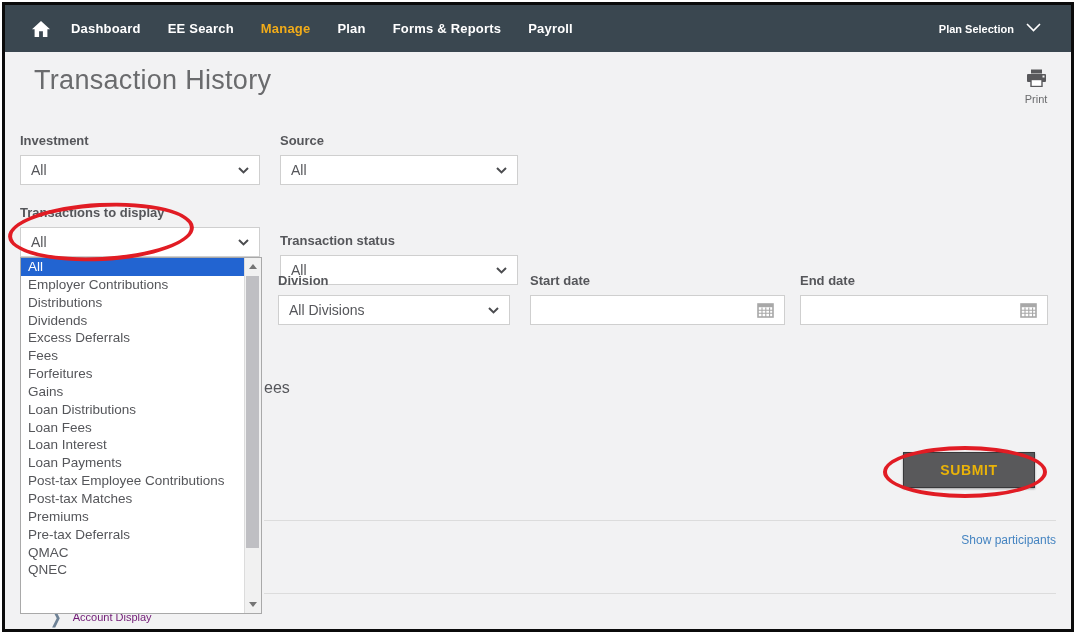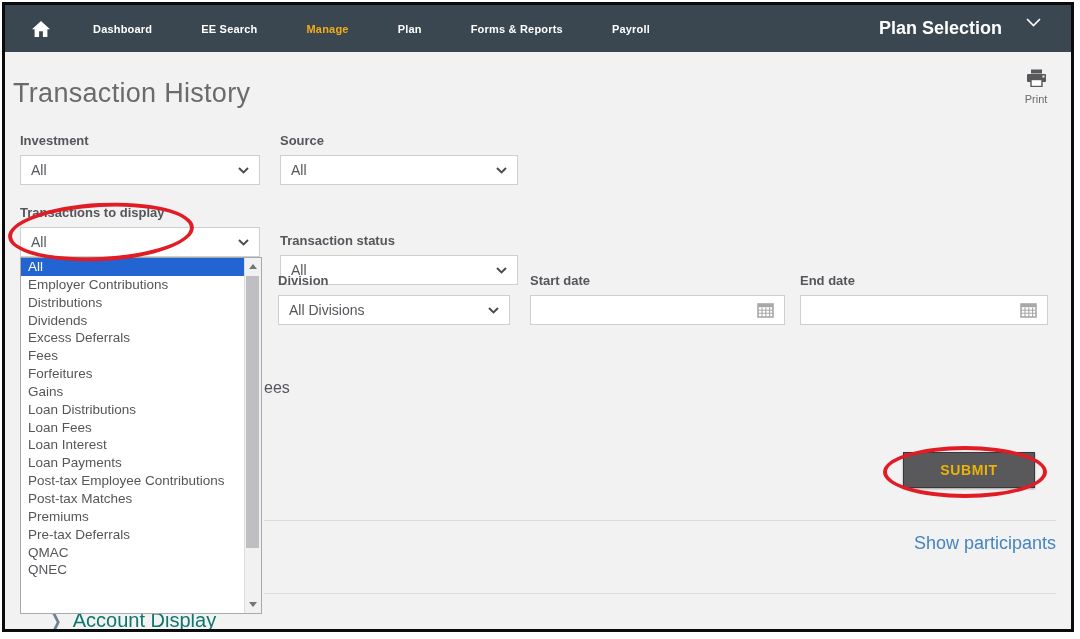--- a/index.html
+++ b/index.html
@@ -5,29 +5,29 @@
   * { margin:0; padding:0; box-sizing:border-box; }
   html,body { width:1080px; height:639px; background:#ffffff; font-family:"Liberation Sans", sans-serif; overflow:hidden; }
 
   .frame { position:absolute; left:2px; top:2px; width:1072px; height:630px;
            border:3px solid #0b0b0b; background:#f2f2f3; overflow:hidden; }
 
   
   .navbar { position:absolute; left:0; top:0; width:100%; height:47px;
             background:#3a4750; display:flex; align-items:center; }
   .home-btn { margin:0 20px 0 26px; display:flex; align-items:center; cursor:pointer; }
-  .nav-item { color:#ffffff; font-size:11px; font-weight:700; margin-right:27px;
-              letter-spacing:.2px; cursor:pointer; white-space:nowrap;margin-left:22px; }
+  .nav-item { color:#ffffff; font-size:13px; font-weight:700; margin-right:27px;
+              letter-spacing:.2px; cursor:pointer; white-space:nowrap; }
   .nav-item.active { color:#f2ac19; }
   .plan-select { margin-left:auto; margin-right:30px; display:flex; 
-                 gap:24px; color:#ffffff; font-size:18px; font-weight:700; cursor:pointer; }
-
-  
-  .page-title { position:absolute; left:8px; top:60px; font-size:27px; font-weight:400;
-                color:#6a6b6d; letter-spacing:.3px;margin-top:13px; }
+                 gap:12px; color:#ffffff; font-size:11px; font-weight:700; cursor:pointer; }
+
+  
+  .page-title { position:absolute; left:29px; top:60px; font-size:27px; font-weight:400;
+                color:#6a6b6d; letter-spacing:.3px; }
   .print-btn { position:absolute; right:12px; top:64px; width:46px; text-align:center;
                cursor:pointer; }
   .print-btn .plabel { display:block; font-size:11px; color:#6a6b6d; margin-top:2px; }
 
   
   .fg { position:absolute; }
   .fg .flabel { display:block; font-size:13px; font-weight:700; color:#55565a; margin-bottom:7px; }
   .selectbox, .datebox { height:30px; background:#ffffff; border:1px solid #cfcfcf;
       display:flex; align-items:center; padding:0 10px; font-size:14px; color:#55565a; }
   .selectbox .val { flex:1; }
@@ -64,26 +64,26 @@
 
   
   .submit-btn { position:absolute; left:898px; top:447px; width:132px; height:36px;
       background:#59595b; border:1px solid #38383a; color:#eab308; font-size:14px; font-weight:700;
       letter-spacing:.6px; display:flex; align-items:center; justify-content:center;
       cursor:pointer; box-shadow:0 1px 2px rgba(0,0,0,.35); }
   .divider { position:absolute; height:1px; background:#dcdcdc; }
   .div1 { left:259px; top:515px; width:792px; }
   .div2 { left:259px; top:588px; width:792px; }
   .show-participants { position:absolute; top:528px; right:15px; color:#4584c1;
-                       font-size:18px; cursor:pointer; }
+                       font-size:12px; cursor:pointer; }
 
   .account-row { position:absolute; left:45px; top:604px; display:flex; align-items:center;
                  gap:11px; z-index:1; cursor:pointer; }
   .account-row .chev { color:#6e8296; font-size:14px; transform:scaleY(1.3); }
-  .account-row .alabel { font-size:20px; color:#0f766e; }
+  .account-row .alabel { font-size:11px; color:#701a75; }
 
   
   .red-ellipse { position:absolute; border:4px solid #e11c24; border-radius:50%;
                  z-index:20; pointer-events:none; }
   .re1 { left:3px;  top:198px; width:186px; height:58px; transform:rotate(-3deg); }
   .re2 { left:878px; top:441px; width:164px; height:52px; }
 
   .chevron-svg { flex:none; }
 </style>
 </head>

